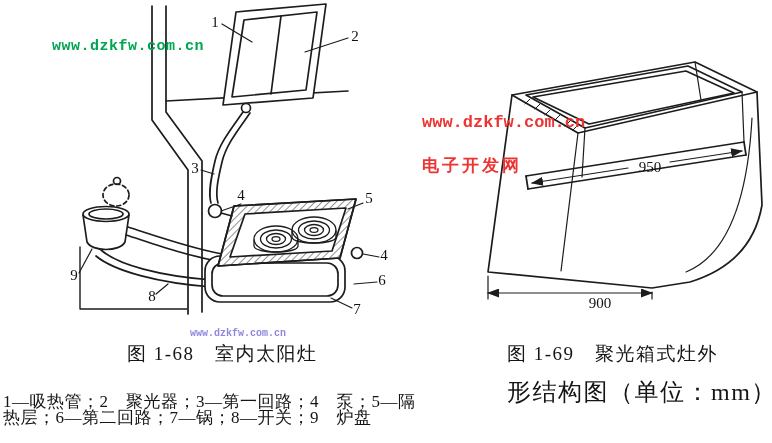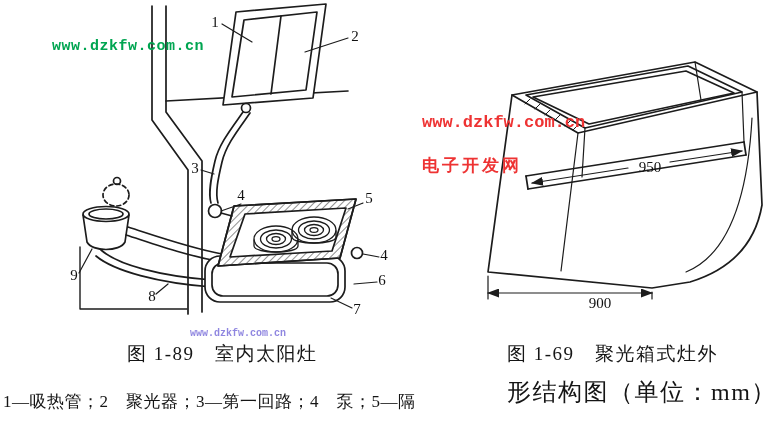--- a/index.html
+++ b/index.html
@@ -155,18 +155,19 @@
       <text x="188" y="122">950</text>
       <text x="138" y="258">900</text>
     </g>
   </svg>
 
   <div class="wm wm-green">www.dzkfw.com.cn</div>
   <div class="wm wm-red1">www.dzkfw.com.cn</div>
   <div class="wm wm-red2">电子开发网</div>
   <div class="wm wm-small">www.dzkfw.com.cn</div>
 
-  <div class="cap caption-left">图 1-89　室内太阳灶</div>
+  <div class="cap caption-left">图 1-68　室内太阳灶</div>
   <div class="cap legend legend1">1—吸热管；2　聚光器；3—第一回路；4　泵；5—隔</div>
+  <div class="cap legend legend2">热层；6—第二回路；7—锅；8—开关；9　炉盘</div>
   <div class="cap caption-r1">图 1-69　聚光箱式灶外</div>
   <div class="cap caption-r2">形结构图（单位：mm）</div>
 
 </div>
 
 </body></html>

